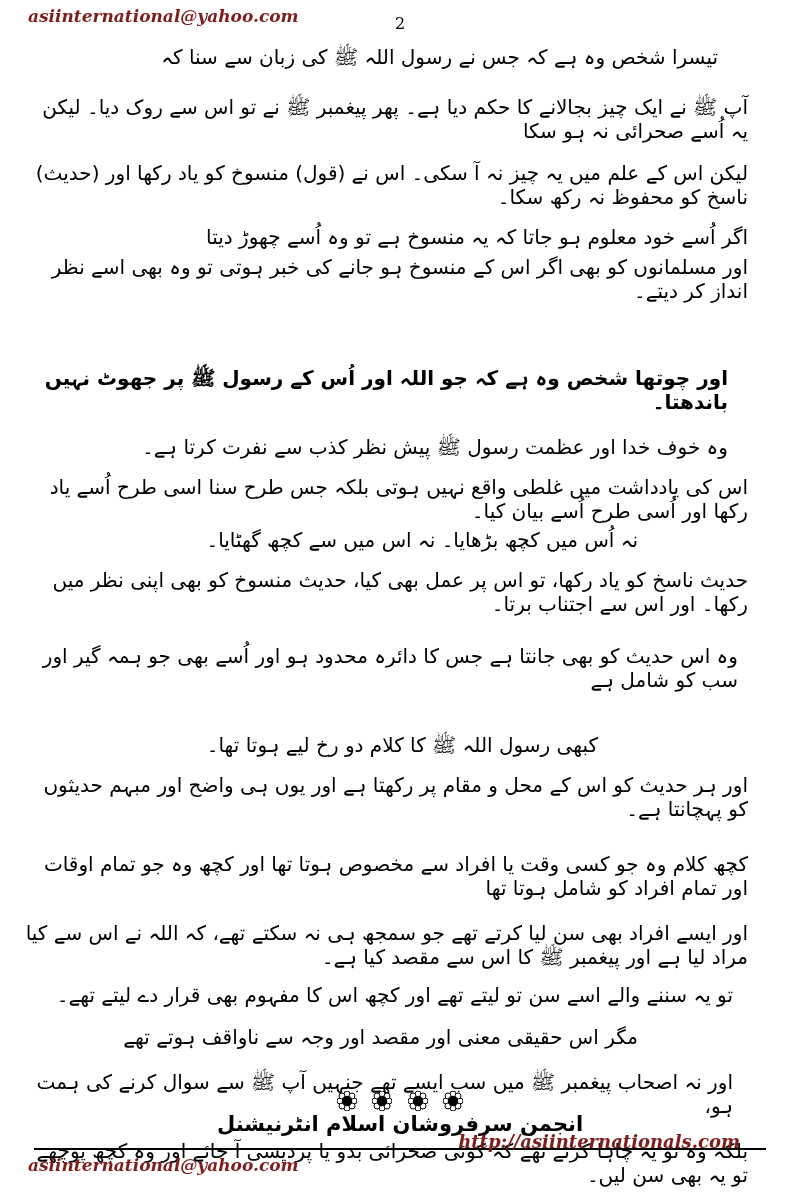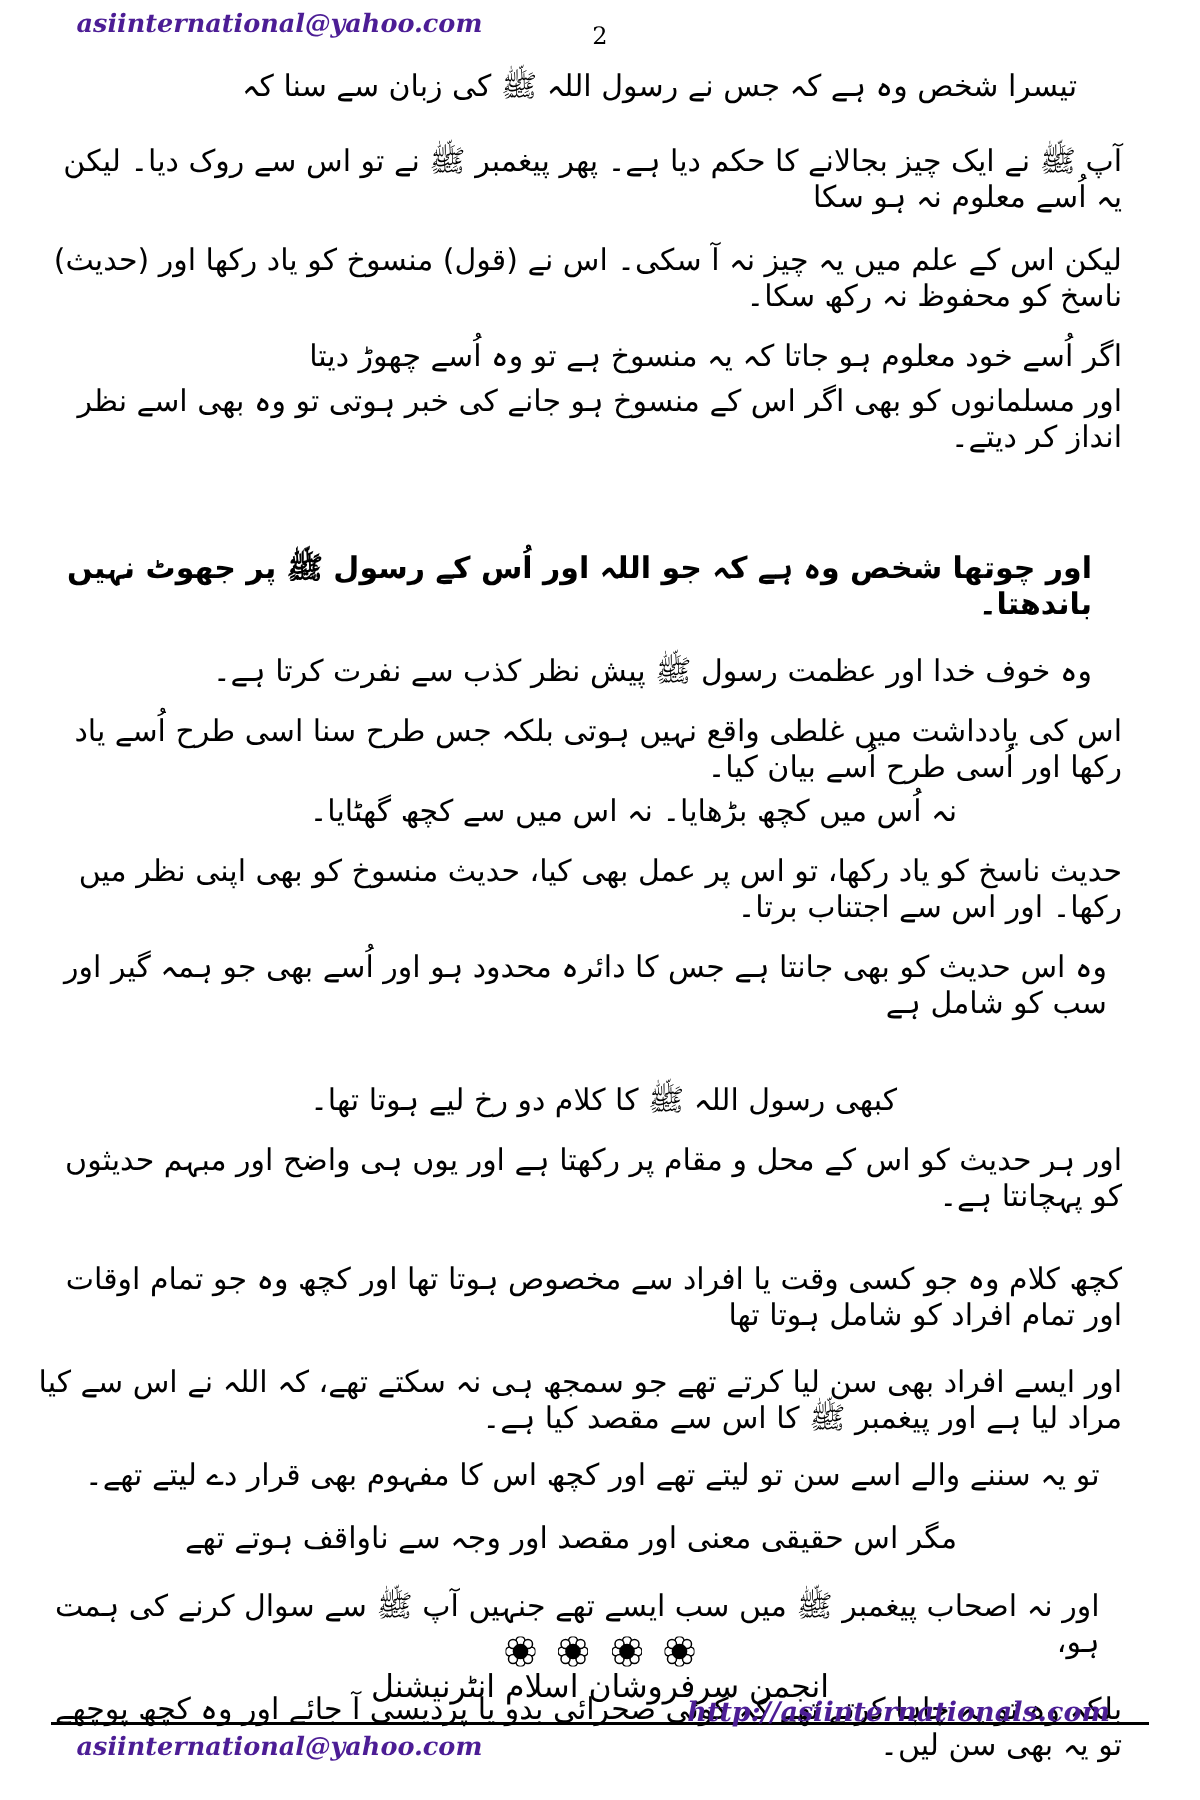--- a/index.html
+++ b/index.html
@@ -7,23 +7,22 @@
     position:relative;
     width:800px;height:1200px;
     background:#ffffff;
     font-family:"DejaVu Sans",sans-serif;
     color:#000;
     overflow:hidden;
   }
   .email-link{
     font-family:"DejaVu Serif","Liberation Serif",serif;
     font-style:italic;font-weight:bold;
-    color:#4c1d95;font-size:17px;
+    color:#7f1d1d;font-size:17px;
     text-decoration:none;
-    margin-left:23px;
   }
   .hdr-email{position:absolute;top:6px;left:28px;}
   .page-num{
     position:absolute;top:14px;left:0;width:100%;
     text-align:center;
     font-family:"DejaVu Serif","Liberation Serif",serif;
     font-size:16px;color:#000;
   }
   .body-text{
     position:absolute;top:45px;right:52px;left:22px;
@@ -32,51 +31,51 @@
   }
   .tline{display:block;}
   .ornaments{
     position:absolute;top:1090px;left:0;width:100%;
     text-align:center;line-height:20px;
   }
   .flower{display:inline-block;margin:0 5px;vertical-align:middle;}
   .org-name{
     position:absolute;top:1112px;left:0;width:100%;
     text-align:center;direction:rtl;
-    font-size:21px;font-weight:normal;
+    font-size:21px;font-weight:bold;
     font-family:"DejaVu Sans",sans-serif;
   }
   .foot-rule{
     position:absolute;top:1148px;left:34px;right:34px;
     border-top:2px solid #000;height:0;
   }
   .ftr-email{position:absolute;top:1155px;left:28px;}
   .ftr-url{position:absolute;top:1131px;right:60px;font-size:18px;}
 </style>
 </head>
 <body>
 
 <div class="page">
 
   <a class="email-link hdr-email">asiinternational@yahoo.com</a>
 
   <div class="page-num">2</div>
 
   <div class="body-text">
     <span class="tline" style="margin-top:0;margin-right:30px;">تیسرا شخص وہ ہے کہ جس نے رسول اللہ ﷺ کی زبان سے سنا کہ</span>
-    <span class="tline" style="margin-top:26px;">آپ ﷺ نے ایک چیز بجالانے کا حکم دیا ہے۔ پھر پیغمبر ﷺ نے تو اس سے روک دیا۔ لیکن یہ اُسے معلوم نہ ہو سکا</span>
+    <span class="tline" style="margin-top:26px;">آپ ﷺ نے ایک چیز بجالانے کا حکم دیا ہے۔ پھر پیغمبر ﷺ نے تو اس سے روک دیا۔ لیکن یہ اُسے صحرائی نہ ہو سکا</span>
     <span class="tline" style="margin-top:18px;">لیکن اس کے علم میں یہ چیز نہ آ سکی۔ اس نے (قول) منسوخ کو یاد رکھا اور (حدیث) ناسخ کو محفوظ نہ رکھ سکا۔</span>
     <span class="tline" style="margin-top:16px;">اگر اُسے خود معلوم ہو جاتا کہ یہ منسوخ ہے تو وہ اُسے چھوڑ دیتا</span>
     <span class="tline" style="margin-top:6px;">اور مسلمانوں کو بھی اگر اس کے منسوخ ہو جانے کی خبر ہوتی تو وہ بھی اسے نظر انداز کر دیتے۔</span>
     <span class="tline" style="margin-top:63px;margin-right:20px;font-weight:bold;">اور چوتھا شخص وہ ہے کہ جو اللہ اور اُس کے رسول ﷺ پر جھوٹ نہیں باندھتا۔</span>
     <span class="tline" style="margin-top:21px;margin-right:20px;">وہ خوف خدا اور عظمت رسول ﷺ پیش نظر کذب سے نفرت کرتا ہے۔</span>
     <span class="tline" style="margin-top:16px;">اس کی یادداشت میں غلطی واقع نہیں ہوتی بلکہ جس طرح سنا اسی طرح اُسے یاد رکھا اور اُسی طرح اُسے بیان کیا۔</span>
     <span class="tline" style="margin-top:5px;margin-right:110px;">نہ اُس میں کچھ بڑھایا۔ نہ اس میں سے کچھ گھٹایا۔</span>
     <span class="tline" style="margin-top:16px;">حدیث ناسخ کو یاد رکھا، تو اس پر عمل بھی کیا، حدیث منسوخ کو بھی اپنی نظر میں رکھا۔ اور اس سے اجتناب برتا۔</span>
-    <span class="tline" style="margin-top:16px;margin-right:10px;">وہ اس حدیث کو بھی جانتا ہے جس کا دائرہ محدود ہو اور اُسے بھی جو ہمہ گیر اور سب کو شامل ہے</span>
+    <span class="tline" style="margin-top:28px;margin-right:10px;">وہ اس حدیث کو بھی جانتا ہے جس کا دائرہ محدود ہو اور اُسے بھی جو ہمہ گیر اور سب کو شامل ہے</span>
     <span class="tline" style="margin-top:41px;margin-right:150px;">کبھی رسول اللہ ﷺ کا کلام دو رخ لیے ہوتا تھا۔</span>
     <span class="tline" style="margin-top:16px;">اور ہر حدیث کو اس کے محل و مقام پر رکھتا ہے اور یوں ہی واضح اور مبہم حدیثوں کو پہچانتا ہے۔</span>
     <span class="tline" style="margin-top:31px;">کچھ کلام وہ جو کسی وقت یا افراد سے مخصوص ہوتا تھا اور کچھ وہ جو تمام اوقات اور تمام افراد کو شامل ہوتا تھا</span>
     <span class="tline" style="margin-top:21px;text-align:right;">اور ایسے افراد بھی سن لیا کرتے تھے جو سمجھ ہی نہ سکتے تھے، کہ اللہ نے اس سے کیا مراد لیا ہے اور پیغمبر ﷺ کا اس سے مقصد کیا ہے۔</span>
     <span class="tline" style="margin-top:14px;margin-right:15px;">تو یہ سننے والے اسے سن تو لیتے تھے اور کچھ اس کا مفہوم بھی قرار دے لیتے تھے۔</span>
     <span class="tline" style="margin-top:18px;margin-right:110px;">مگر اس حقیقی معنی اور مقصد اور وجہ سے ناواقف ہوتے تھے</span>
     <span class="tline" style="margin-top:21px;margin-right:15px;">اور نہ اصحاب پیغمبر ﷺ میں سب ایسے تھے جنہیں آپ ﷺ سے سوال کرنے کی ہمت ہو،</span>
     <span class="tline" style="margin-top:21px;">بلکہ وہ تو یہ چاہا کرتے تھے کہ کوئی صحرائی بدو یا پردیسی آ جائے اور وہ کچھ پوچھے تو یہ بھی سن لیں۔</span>
 
   </div>

